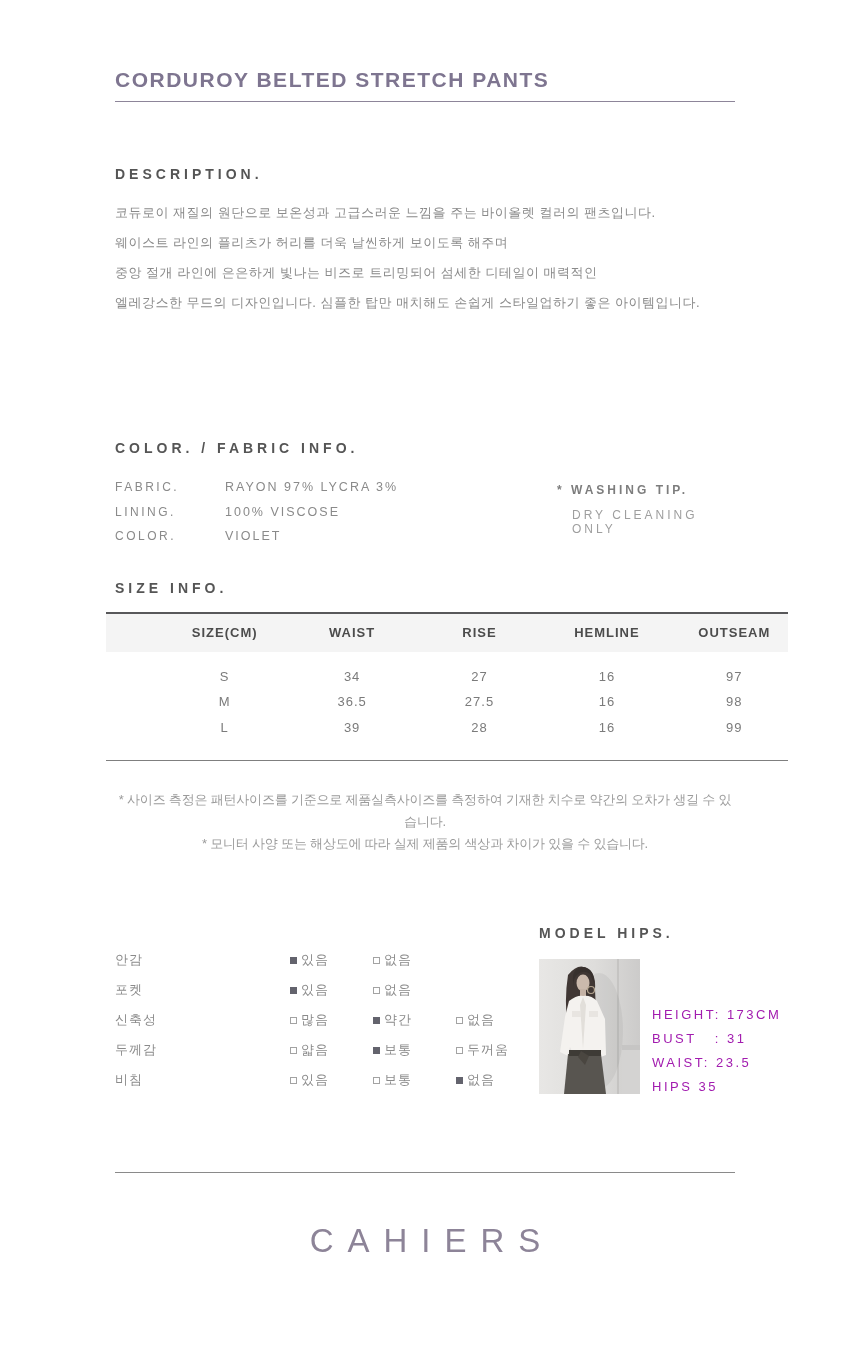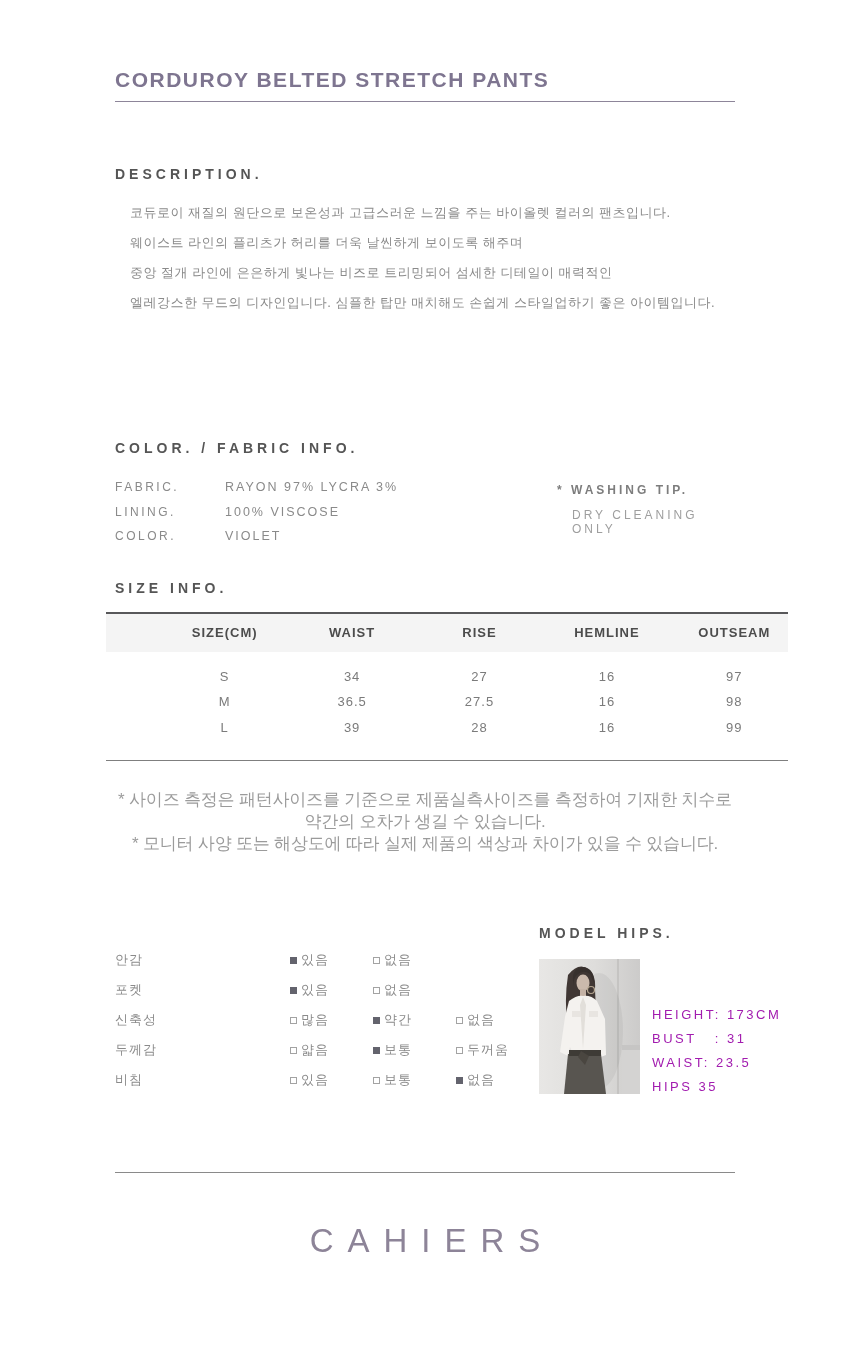--- a/index.html
+++ b/index.html
@@ -19,21 +19,21 @@
   }
   .title-rule { border:none; border-top:1px solid var(--accent-line,#8d8599); margin-top:9px; }
 
   
   .sec-heading {
     font-size:14px; font-weight:bold; letter-spacing:4px; color:var(--heading,#555);
   }
 
   
   .desc-heading { margin-top:64px; }
-  .desc-lines { margin-top:16px;margin-left:15px; }
+  .desc-lines { margin-top:16px; }
   .desc-line {
     font-size:13px; color:var(--body,#8a8a8a); line-height:30px; letter-spacing:0.5px;
   }
 
   
   .fabric-heading { margin-top:122px; }
   .fabric-wrap { position:relative; margin-top:19px; }
   .fabric-row { display:flex; line-height:24.5px; }
   .fabric-label {
     width:110px; font-size:12px; letter-spacing:2.5px; color:var(--body,#8a8a8a);
@@ -57,21 +57,21 @@
   .size-head-cell {
     flex:1; text-align:center; font-size:13px; font-weight:bold;
     color:#4c4c4c; letter-spacing:1px;
   }
   .size-body { padding:12px 55px 20px; }
   .size-row { display:flex; height:25.5px; align-items:center; }
   .size-cell { flex:1; text-align:center; font-size:13px; color:#7b7b7b; letter-spacing:1px; }
 
   
   .notes { margin-top:28px; text-align:center; }
-  .note-line { font-size:17px; color:#9b9b9b; line-height:22px; letter-spacing:-0.2px; }
+  .note-line { font-size:13px; color:#9b9b9b; line-height:22px; letter-spacing:-0.2px; }
 
   
   .bottom { display:flex; margin-top:70px; }
   .product-col { width:434px; }
   .product-rows { margin-top:20px; }
   .product-row { display:flex; height:30px; align-items:center; }
   .product-label { width:175px; font-size:13px; color:#8a8a8a; letter-spacing:1px; }
   .product-opt { width:83px; display:flex; align-items:center; font-size:13px; color:#8a8a8a; letter-spacing:1px; }
   .checkbox { display:inline-block; width:7px; height:7px; margin-right:4px; flex:none; }
   .checkbox.checked { background:#63636d; }

